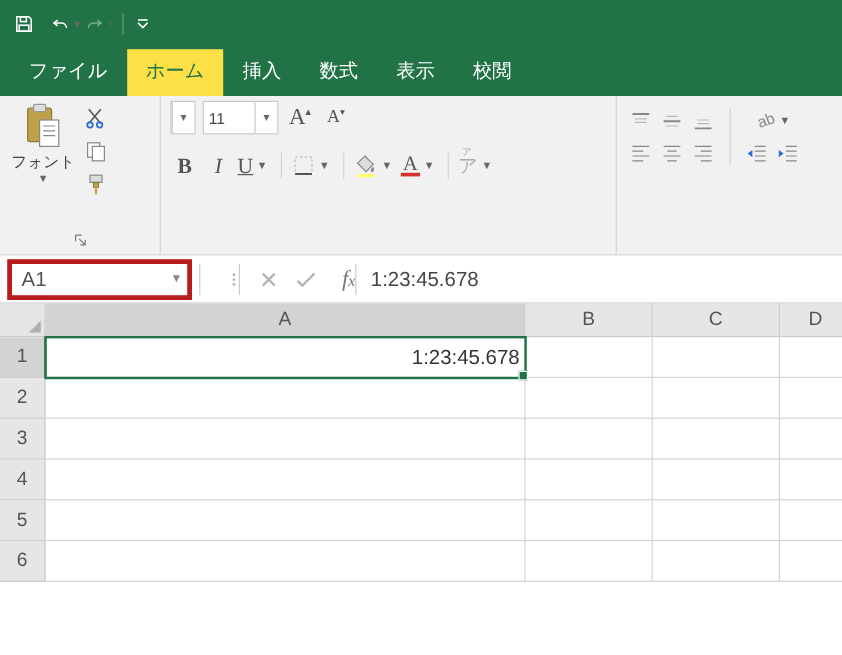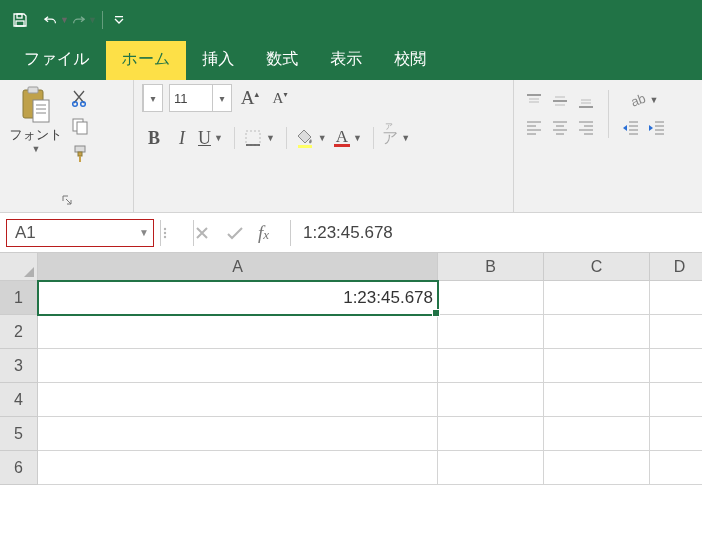--- a/index.html
+++ b/index.html
@@ -17,22 +17,22 @@
 .ribbon{height:132px;background:#f1f1f1;border-bottom:1px solid #d4d4d4;display:flex;}
 .group{border-right:1px solid #d4d4d4;padding:4px 8px 0;display:flex;flex-direction:column;justify-content:space-between;height:100%;box-sizing:border-box;}
 .group-body{display:flex;align-items:flex-start;gap:4px;flex:1;}
 .group-label{text-align:center;font-size:13px;color:#666;padding:2px 0 6px;display:flex;justify-content:center;align-items:center;gap:12px;}
 .dlaunch{width:12px;height:12px;display:inline-flex;align-items:center;justify-content:center;color:#666;font-size:10px;}
 .rb-btn{display:flex;align-items:center;justify-content:center;min-width:24px;height:24px;color:#666;}
 .big-btn{display:flex;flex-direction:column;align-items:center;justify-content:flex-start;width:56px;padding-top:2px;color:#444;font-size:13px;}
 .big-btn .caret{font-size:9px;color:#666;}
 
 .formrow{height:39px;border-bottom:1px solid #ccc;display:flex;align-items:center;background:#fff;font-size:17px;}
-.namebox{width:134px;height:26px;border:1px solid #b91c1c;margin:0 6px;display:flex;align-items:center;justify-content:space-between;padding:0 4px 0 8px;color:#555;}
-.fb-btn{width:32px;height:32px;display:flex;align-items:center;justify-content:flex-start;color:#9a9a9a;}
+.namebox{width:134px;height:26px;border:4px solid #b91c1c;margin:0 6px;display:flex;align-items:center;justify-content:space-between;padding:0 4px 0 8px;color:#555;}
+.fb-btn{width:32px;height:32px;display:flex;align-items:center;justify-content:flex-end;color:#9a9a9a;}
 .fb-input{flex:1;padding:0 12px;color:#444;}
 
 .grid{position:relative;}
 .corner{position:absolute;left:0;top:0;width:38px;height:28px;background:#e6e6e6;border-right:1px solid #ccc;border-bottom:1px solid #ccc;box-sizing:border-box;}
 .corner::after{content:"";position:absolute;right:3px;bottom:3px;width:0;height:0;border-left:10px solid transparent;border-bottom:10px solid #b0b0b0;}
 .colheads{position:absolute;left:38px;top:0;height:28px;display:flex;}
 .colhead{background:#e6e6e6;border-right:1px solid #ccc;border-bottom:1px solid #ccc;box-sizing:border-box;display:flex;align-items:center;justify-content:center;color:#555;font-size:16px;}
 .colhead.sel{background:#d3d3d3;border-bottom:1px solid #217346;}
 .rowheads{position:absolute;left:0;top:28px;width:38px;}
 .rowhead{height:34px;background:#e6e6e6;border-right:1px solid #ccc;border-bottom:1px solid #ccc;box-sizing:border-box;display:flex;align-items:center;justify-content:center;color:#555;font-size:16px;}

